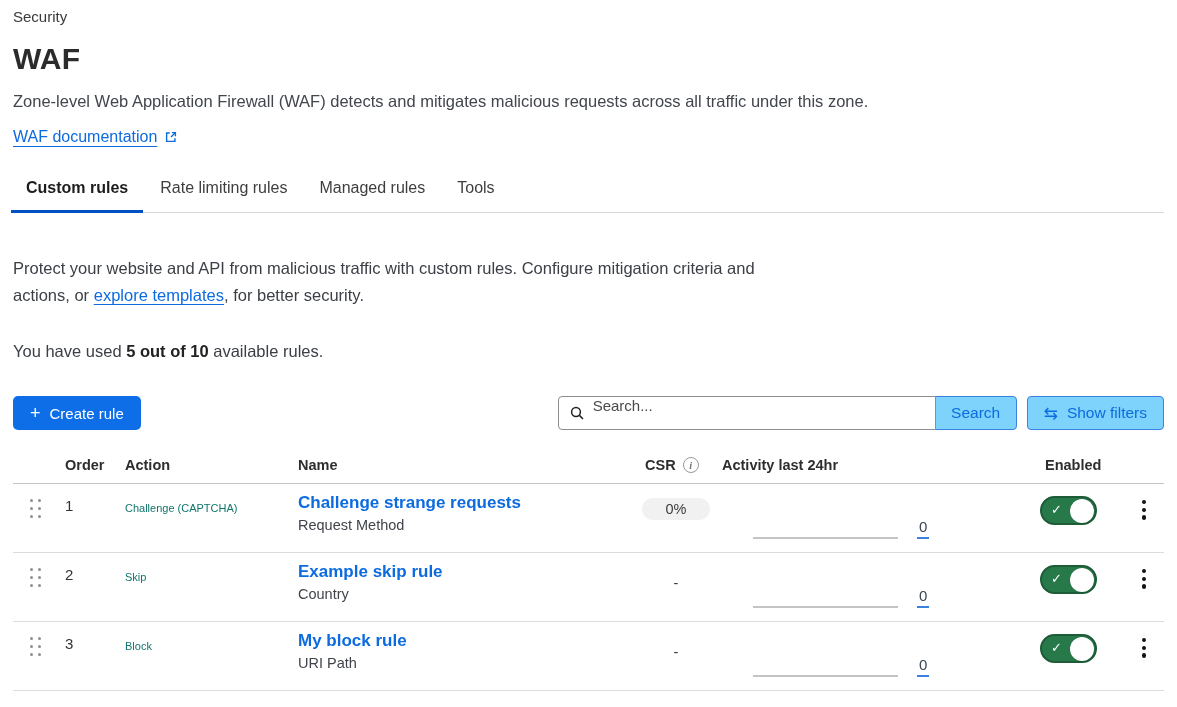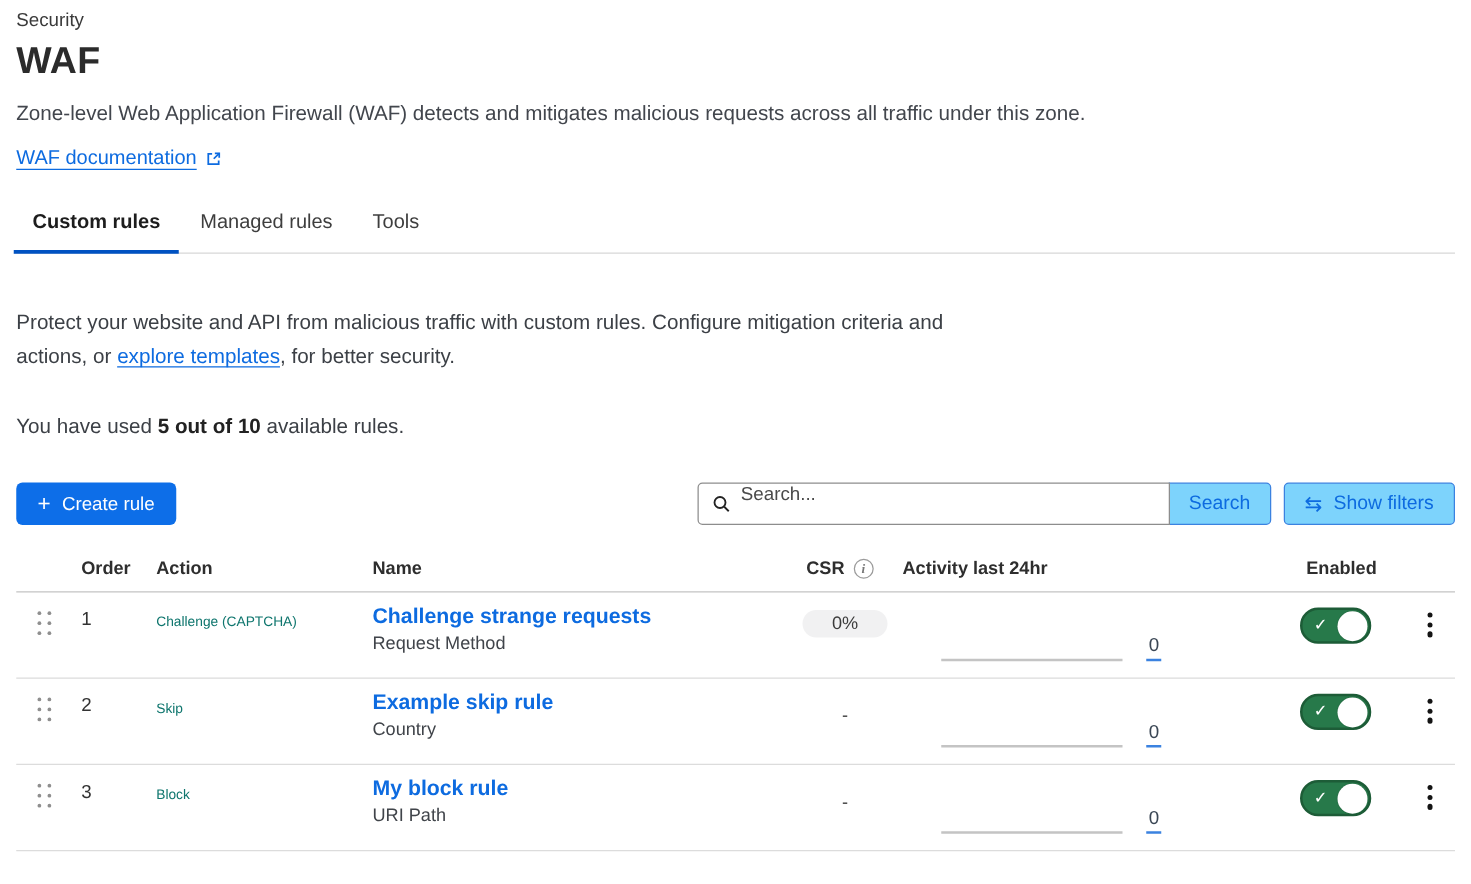--- a/index.html
+++ b/index.html
@@ -6,21 +6,21 @@
   html, body { background: #ffffff; }
   body {
     width: 1177px; height: 707px;
     font-family: "Liberation Sans", "DejaVu Sans", sans-serif;
     color: #363636;
     padding: 8px 13px 0 13px;
     overflow: hidden;
   }
 
   
-  .eyebrow { font-size: 15px; color: #3a3a3a; font-weight: 500; margin-bottom: 7px; }
+  .eyebrow { font-size: 15px; color: #3a3a3a; font-weight: 500; margin-bottom: 17px; }
   .page-title { font-size: 30px; font-weight: 700; color: #2b2b2b; letter-spacing: .2px; margin-bottom: 16px; }
   .page-desc { font-size: 16.5px; color: #42464d; margin-bottom: 17px; }
   .doc-link-row { margin-bottom: 27px; }
   .doc-link { font-size: 16px; color: #0d6be0; text-decoration: underline; text-underline-offset: 4px; cursor: pointer; display: inline-flex; align-items: center; gap: 7px; }
   .ext-icon svg { display: block; }
 
   
   .tabs { display: flex; gap: 2px; margin-left: -2px; border-bottom: 1px solid #d8d8d8; }
   .tab { font-size: 16px; color: #3e3e3e; padding: 6px 15px 13px 15px; border-bottom: 3px solid transparent; margin-bottom: -1px; cursor: pointer; white-space: nowrap; }
   .tab.active { color: #1d1d1d; font-weight: 700; border-bottom-color: #0052c2; }
@@ -111,20 +111,21 @@
           <path d="M9 3 H13 V7" stroke="#0d6be0" stroke-width="1.6"></path>
           <path d="M13 3 L8 8" stroke="#0d6be0" stroke-width="1.6"></path>
         </svg>
       </span>
     </a>
   </div>
 </div>
 
 <div class="tabs">
   <div class="tab active">Custom rules</div>
+  <div class="tab">Rate limiting rules</div>
   <div class="tab">Managed rules</div>
   <div class="tab">Tools</div>
 </div>
 
 <p class="intro"><span>Protect your website and API from malicious traffic with custom rules. Configure mitigation criteria and actions, or </span><a class="inline-link">explore templates</a><span>, for better security.</span></p>
 
 <p class="usage"><span>You have used </span><b>5 out of 10</b><span> available rules.</span></p>
 
 <div class="toolbar">
   <button class="btn-primary">

